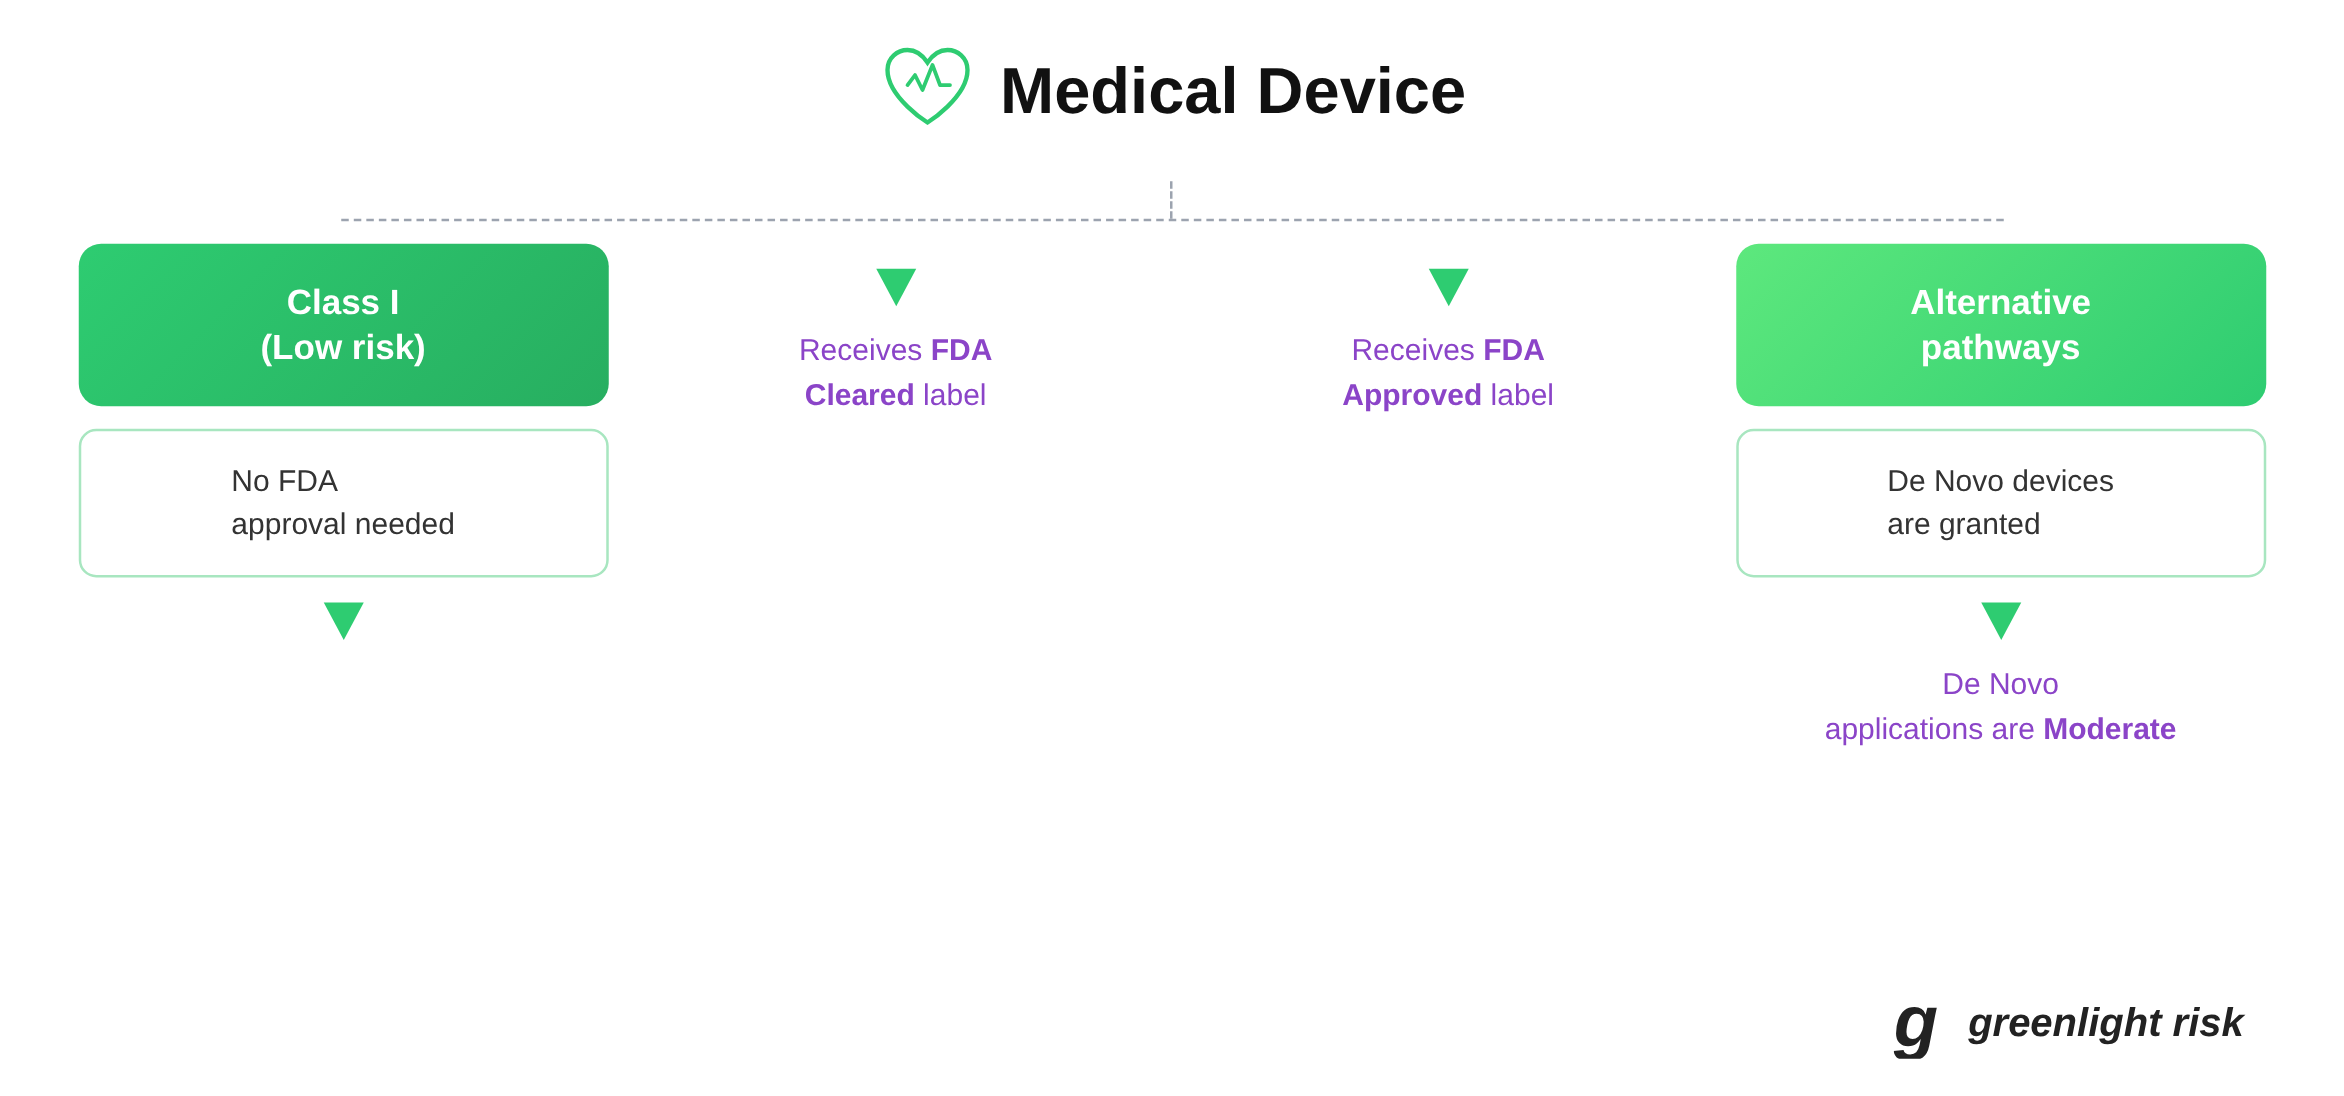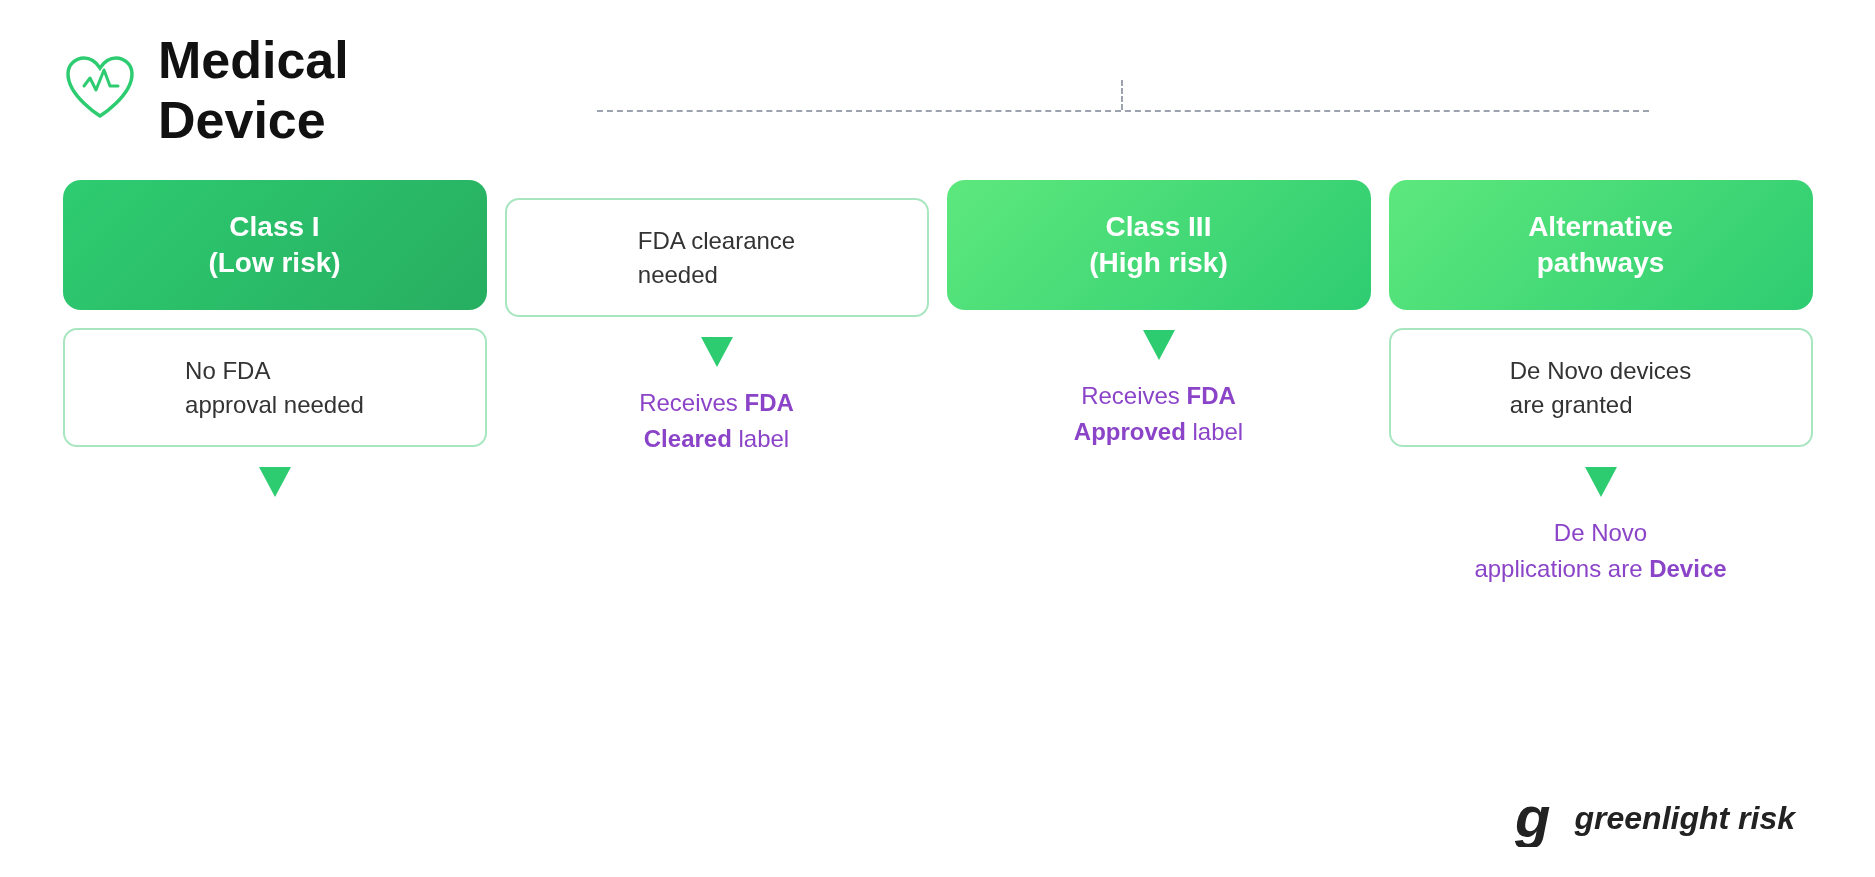--- a/index.html
+++ b/index.html
@@ -130,20 +130,21 @@
     }
     .logo-text {
       font-size: 32px;
       font-weight: 700;
       color: #222;
       font-style: italic;
     }
 
     .top-section {
       display: flex;
+      flex-direction: column;
       align-items: center;
       width: 100%;
     }
 
     
     .connector-wrapper {
       width: 100%;
       max-width: 1750px;
       position: relative;
       height: 50px;
@@ -198,37 +199,31 @@
       <div class="detail-text">No FDA<br>approval needed</div>
     </div>
     <div class="arrow-down">
       <svg viewBox="0 0 48 48" fill="none" xmlns="http://www.w3.org/2000/svg">
         <polygon points="8,10 40,10 24,40" fill="#2ecc71"></polygon>
       </svg>
     </div>
   </div>
 
   <div class="col">
-    <div class="detail-box">
-      <div class="detail-text">FDA clearance<br>needed</div>
-    </div>
     <div class="arrow-down">
       <svg viewBox="0 0 48 48" fill="none" xmlns="http://www.w3.org/2000/svg">
         <polygon points="8,10 40,10 24,40" fill="#2ecc71"></polygon>
       </svg>
     </div>
     <div class="result-text">
       Receives <strong>FDA<br>Cleared</strong> label
     </div>
   </div>
 
   <div class="col">
-    <div class="class-box light-green-gradient">
-      <div class="class-box-title">Class III<br>(High risk)</div>
-    </div>
     <div class="arrow-down">
       <svg viewBox="0 0 48 48" fill="none" xmlns="http://www.w3.org/2000/svg">
         <polygon points="8,10 40,10 24,40" fill="#2ecc71"></polygon>
       </svg>
     </div>
     <div class="result-text">
       Receives <strong>FDA<br>Approved</strong> label
     </div>
   </div>
 
@@ -238,21 +233,21 @@
     </div>
     <div class="detail-box">
       <div class="detail-text">De Novo devices<br>are granted</div>
     </div>
     <div class="arrow-down">
       <svg viewBox="0 0 48 48" fill="none" xmlns="http://www.w3.org/2000/svg">
         <polygon points="8,10 40,10 24,40" fill="#2ecc71"></polygon>
       </svg>
     </div>
     <div class="result-text">
-      De Novo<br>applications are <strong>Device</strong>
+      De Novo<br>applications are <strong>Moderate</strong>
     </div>
   </div>
 
 </div>
 
 <div class="logo-area">
   <svg width="50" height="58" viewBox="0 0 50 58" fill="none" xmlns="http://www.w3.org/2000/svg">
     <text x="0" y="48" font-size="58" font-weight="900" font-style="italic" fill="#222" font-family="Arial">g</text>
   </svg>
   <span class="logo-text">greenlight risk</span>

